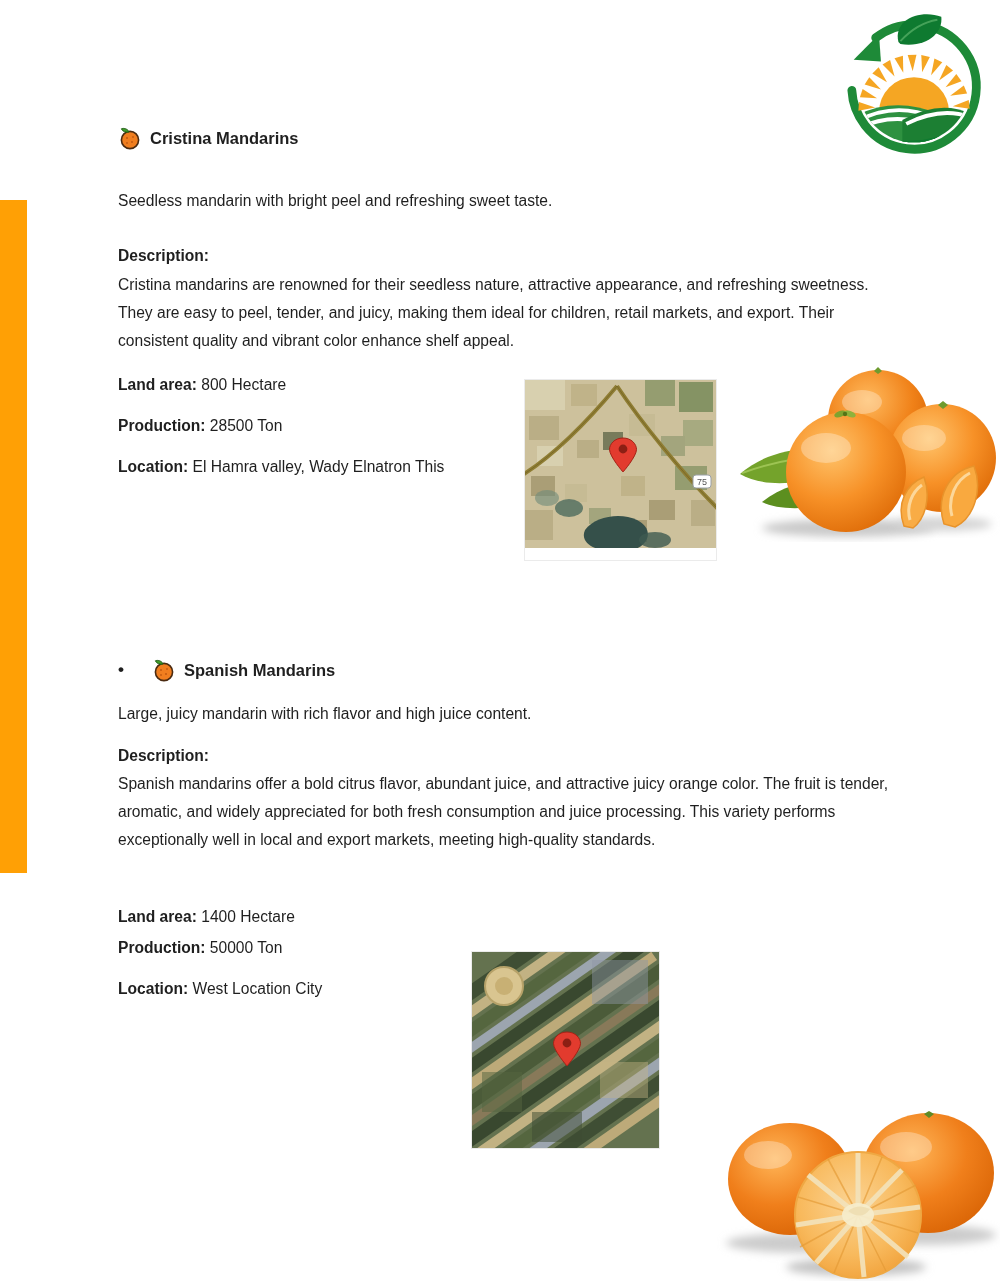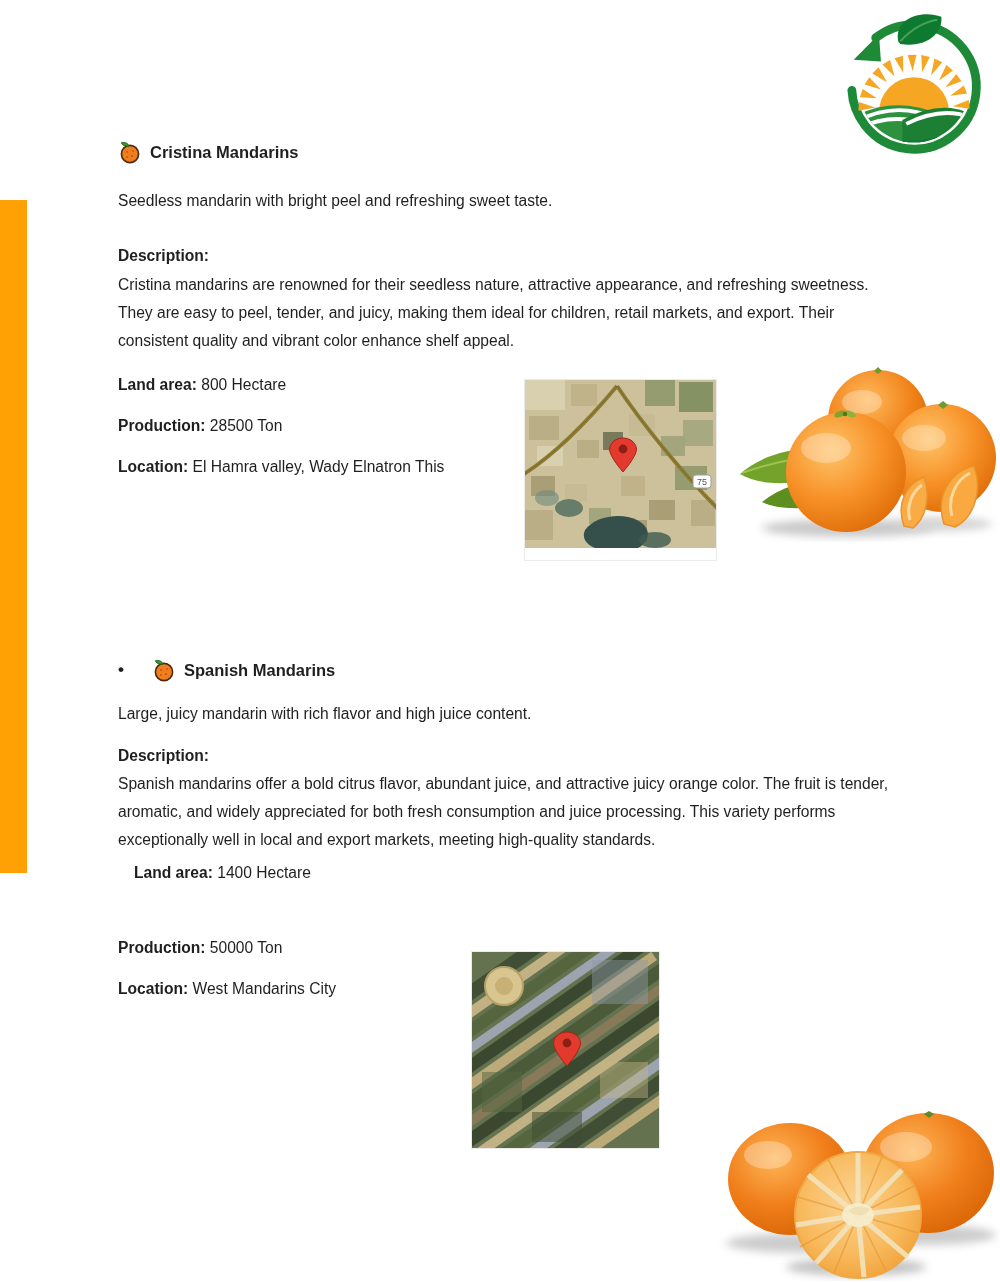--- a/index.html
+++ b/index.html
@@ -63,21 +63,21 @@
         <path d="M10 112 Q 52 88 100 108 L 100 140 L 10 140 Z" fill="#2E9140"></path>
         <path d="M14 116 Q 54 94 96 112" stroke="#ffffff" stroke-width="4" fill="none"></path>
         <path d="M10 126 Q 52 102 98 122" stroke="#ffffff" stroke-width="4" fill="none"></path>
         <path d="M62 114 Q 106 90 140 112 L 140 142 L 62 142 Z" fill="#1C7F33"></path>
         <path d="M66 118 Q 106 98 138 114" stroke="#ffffff" stroke-width="4" fill="none"></path>
         <path d="M22 126 Q 74 148 126 120 Q 104 146 64 144 Q 38 140 22 126 Z" fill="#0E7A30"></path>
       </g>
     </svg>
   </div>
 
-  <div class="heading" style="top:140px;text-align:right;">
+  <div class="heading" style="top:126px;text-align:right;">
     <svg class="t-icon" viewBox="0 0 24 24">
       <circle cx="12" cy="14" r="8.6" fill="#F07E1F" stroke="#4A2A10" stroke-width="1.6"></circle>
       <circle cx="9" cy="12" r="1" fill="#C25A10"></circle>
         <circle cx="14" cy="16" r="1" fill="#C25A10"></circle>
       <circle cx="15" cy="11" r="0.9" fill="#C25A10"></circle>
         <circle cx="9" cy="17" r="0.9" fill="#C25A10"></circle>
       <path d="M11 5.6 C 8.6 1.8 4.6 2.2 3.4 2.8 C 4.6 5.8 8 6.6 11 5.9 Z" fill="#3E9B28" stroke="#1E5C12" stroke-width="1"></path>
     </svg>
     <span>Cristina Mandarins</span>
   </div>
@@ -206,31 +206,31 @@
         <circle cx="9" cy="17" r="0.9" fill="#C25A10"></circle>
       <path d="M11 5.6 C 8.6 1.8 4.6 2.2 3.4 2.8 C 4.6 5.8 8 6.6 11 5.9 Z" fill="#3E9B28" stroke="#1E5C12" stroke-width="1"></path>
     </svg>
     <span>Spanish Mandarins</span>
   </div>
 
   <div class="txt" style="top:700px;">Large, juicy mandarin with rich flavor and high juice content.</div>
   <div class="txt desc-label" style="top:742px;">Description:</div>
   <div class="txt" style="top:770px;">Spanish mandarins offer a bold citrus flavor, abundant juice, and attractive juicy orange color. The fruit is tender, aromatic, and widely appreciated for both fresh consumption and juice processing. This variety performs exceptionally well in local and export markets, meeting high-quality standards.</div>
 
-  <div class="txt stat" style="top:859px;margin-left:16px;">
+  <div class="txt stat" style="top:903px;">
     <b>Land area:</b>
     <span>1400 Hectare</span>
   </div>
   <div class="txt stat" style="top:934px;">
     <b>Production:</b>
     <span>50000 Ton</span>
   </div>
   <div class="txt stat" style="top:975px;">
     <b>Location:</b>
-    <span>West Mandarins City</span>
+    <span>West Location City</span>
   </div>
 
   <div class="map" style="left:472px; top:952px; width:187px; height:196px;">
     <svg width="187" height="196" viewBox="0 0 187 196">
       <rect width="187" height="196" fill="#64724F"></rect>
       <g transform="rotate(-35 93 98)" opacity="0.95">
         <rect x="-40" y="-10" width="260" height="14" fill="#3E4D33"></rect>
         <rect x="-40" y="8" width="260" height="10" fill="#C8B686"></rect>
         <rect x="-40" y="22" width="260" height="12" fill="#55663F"></rect>
         <rect x="-40" y="38" width="260" height="9" fill="#9FA8B5"></rect>

